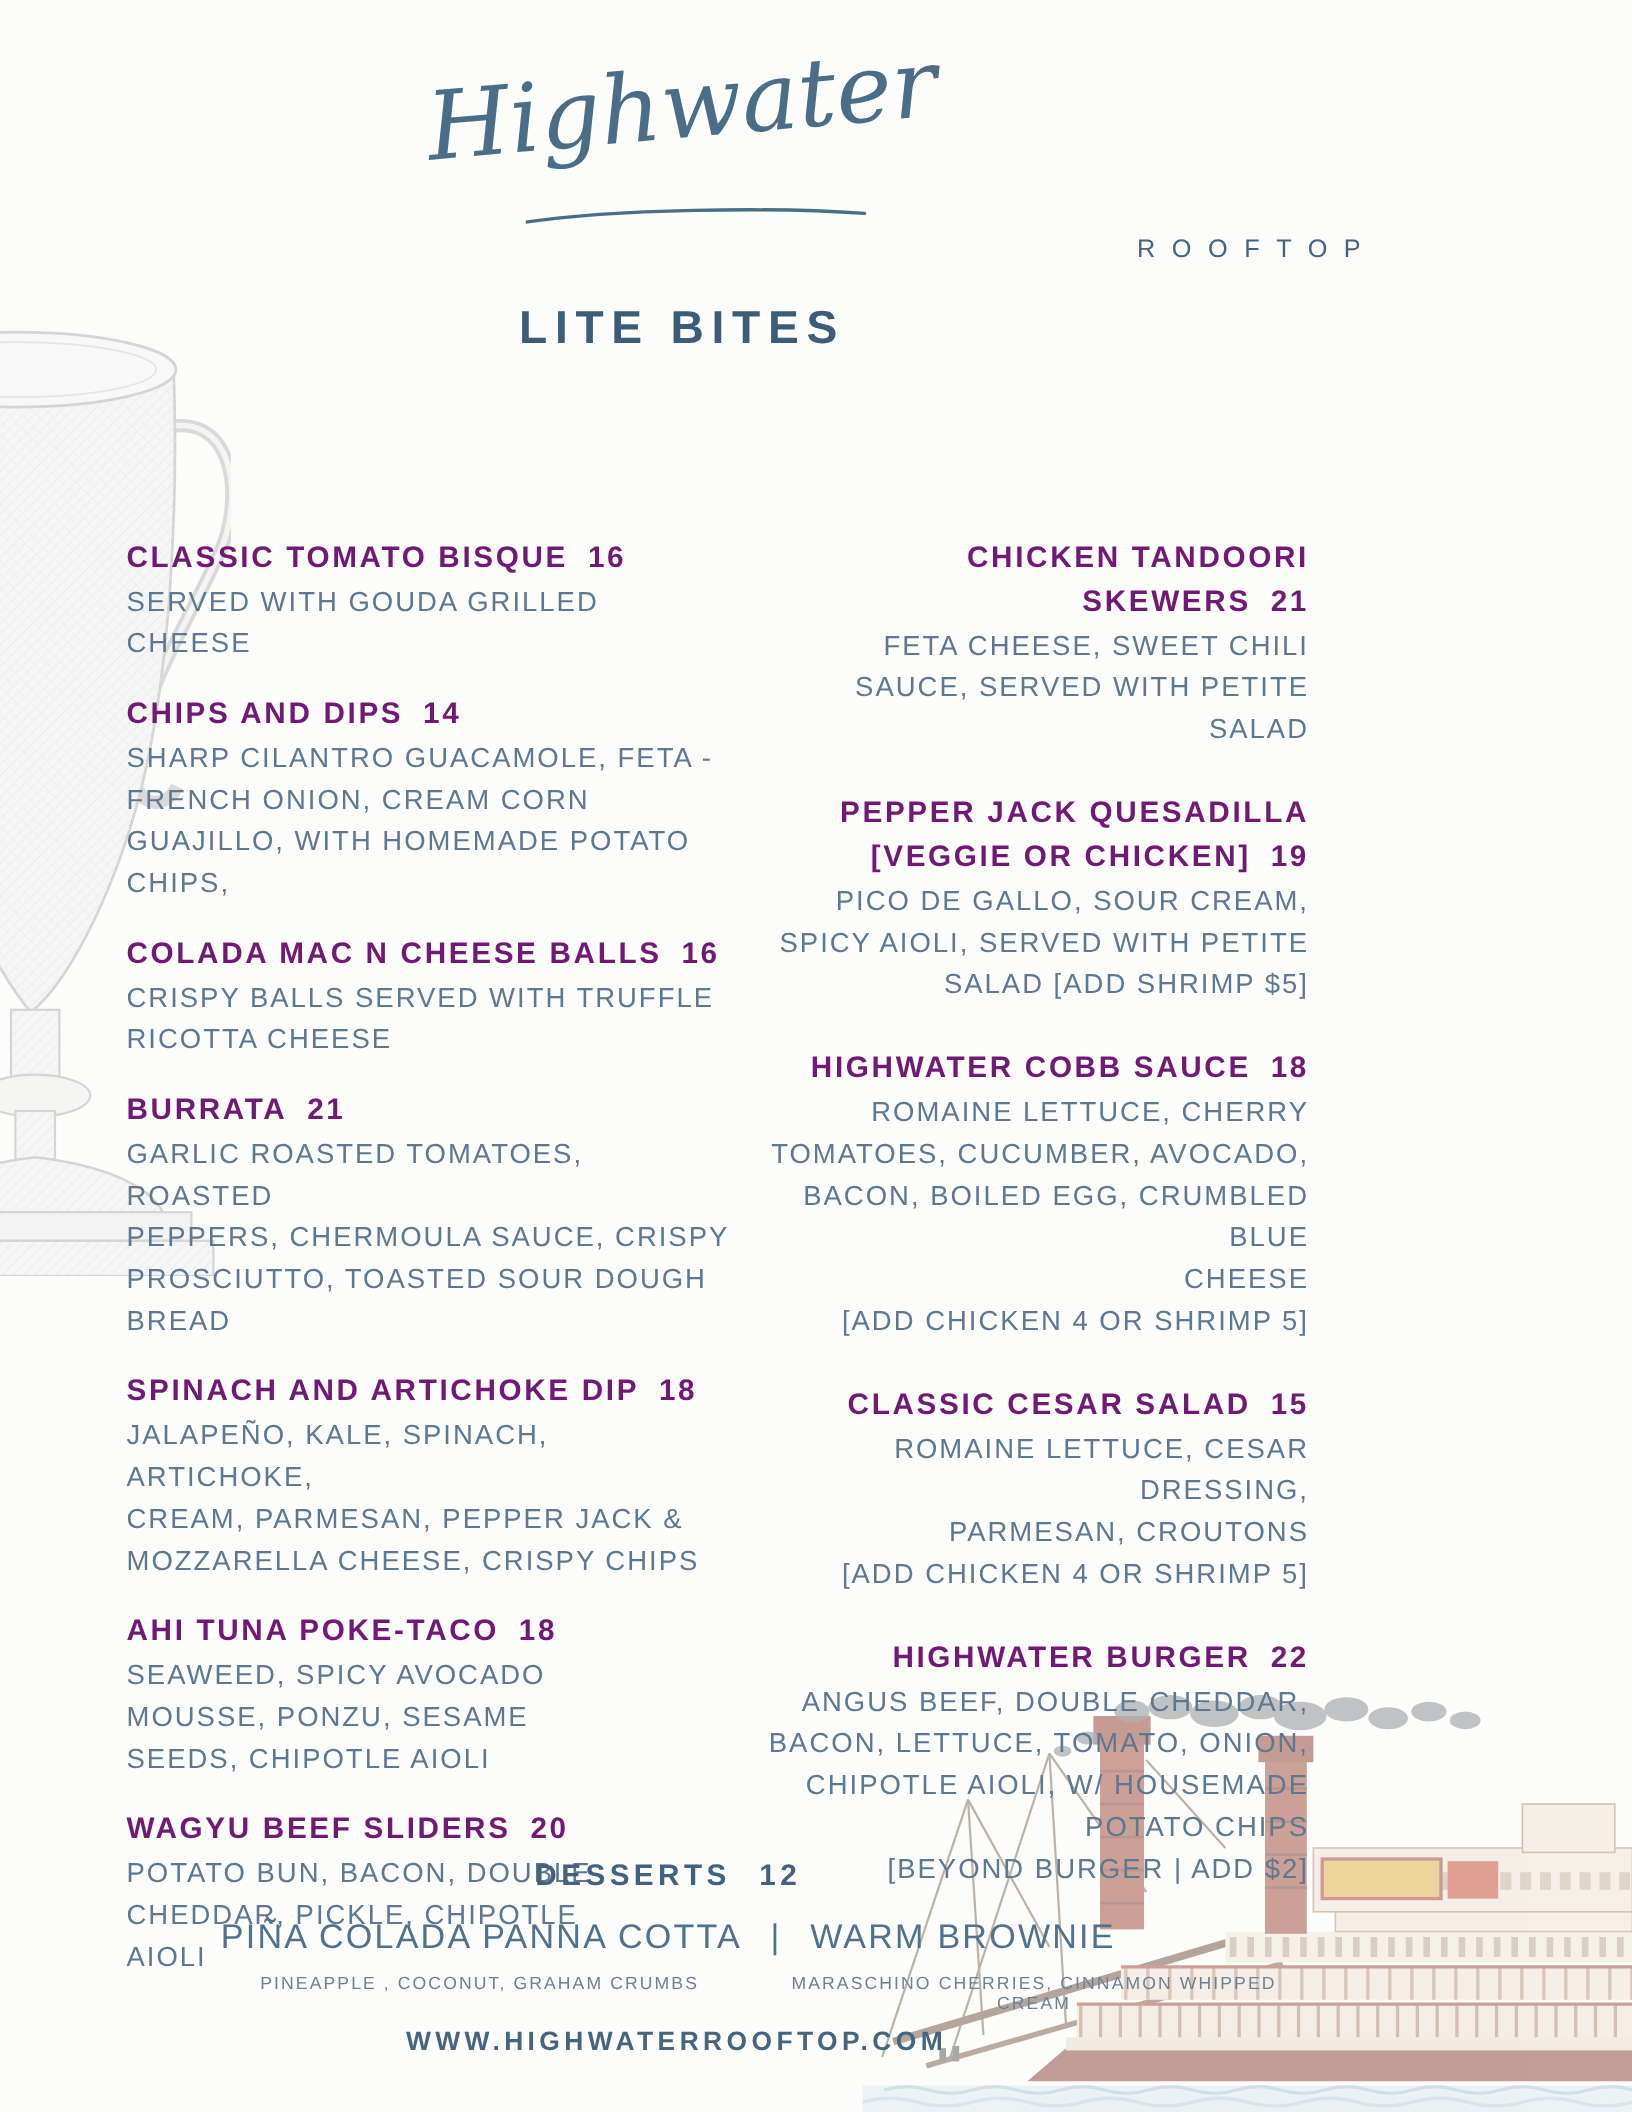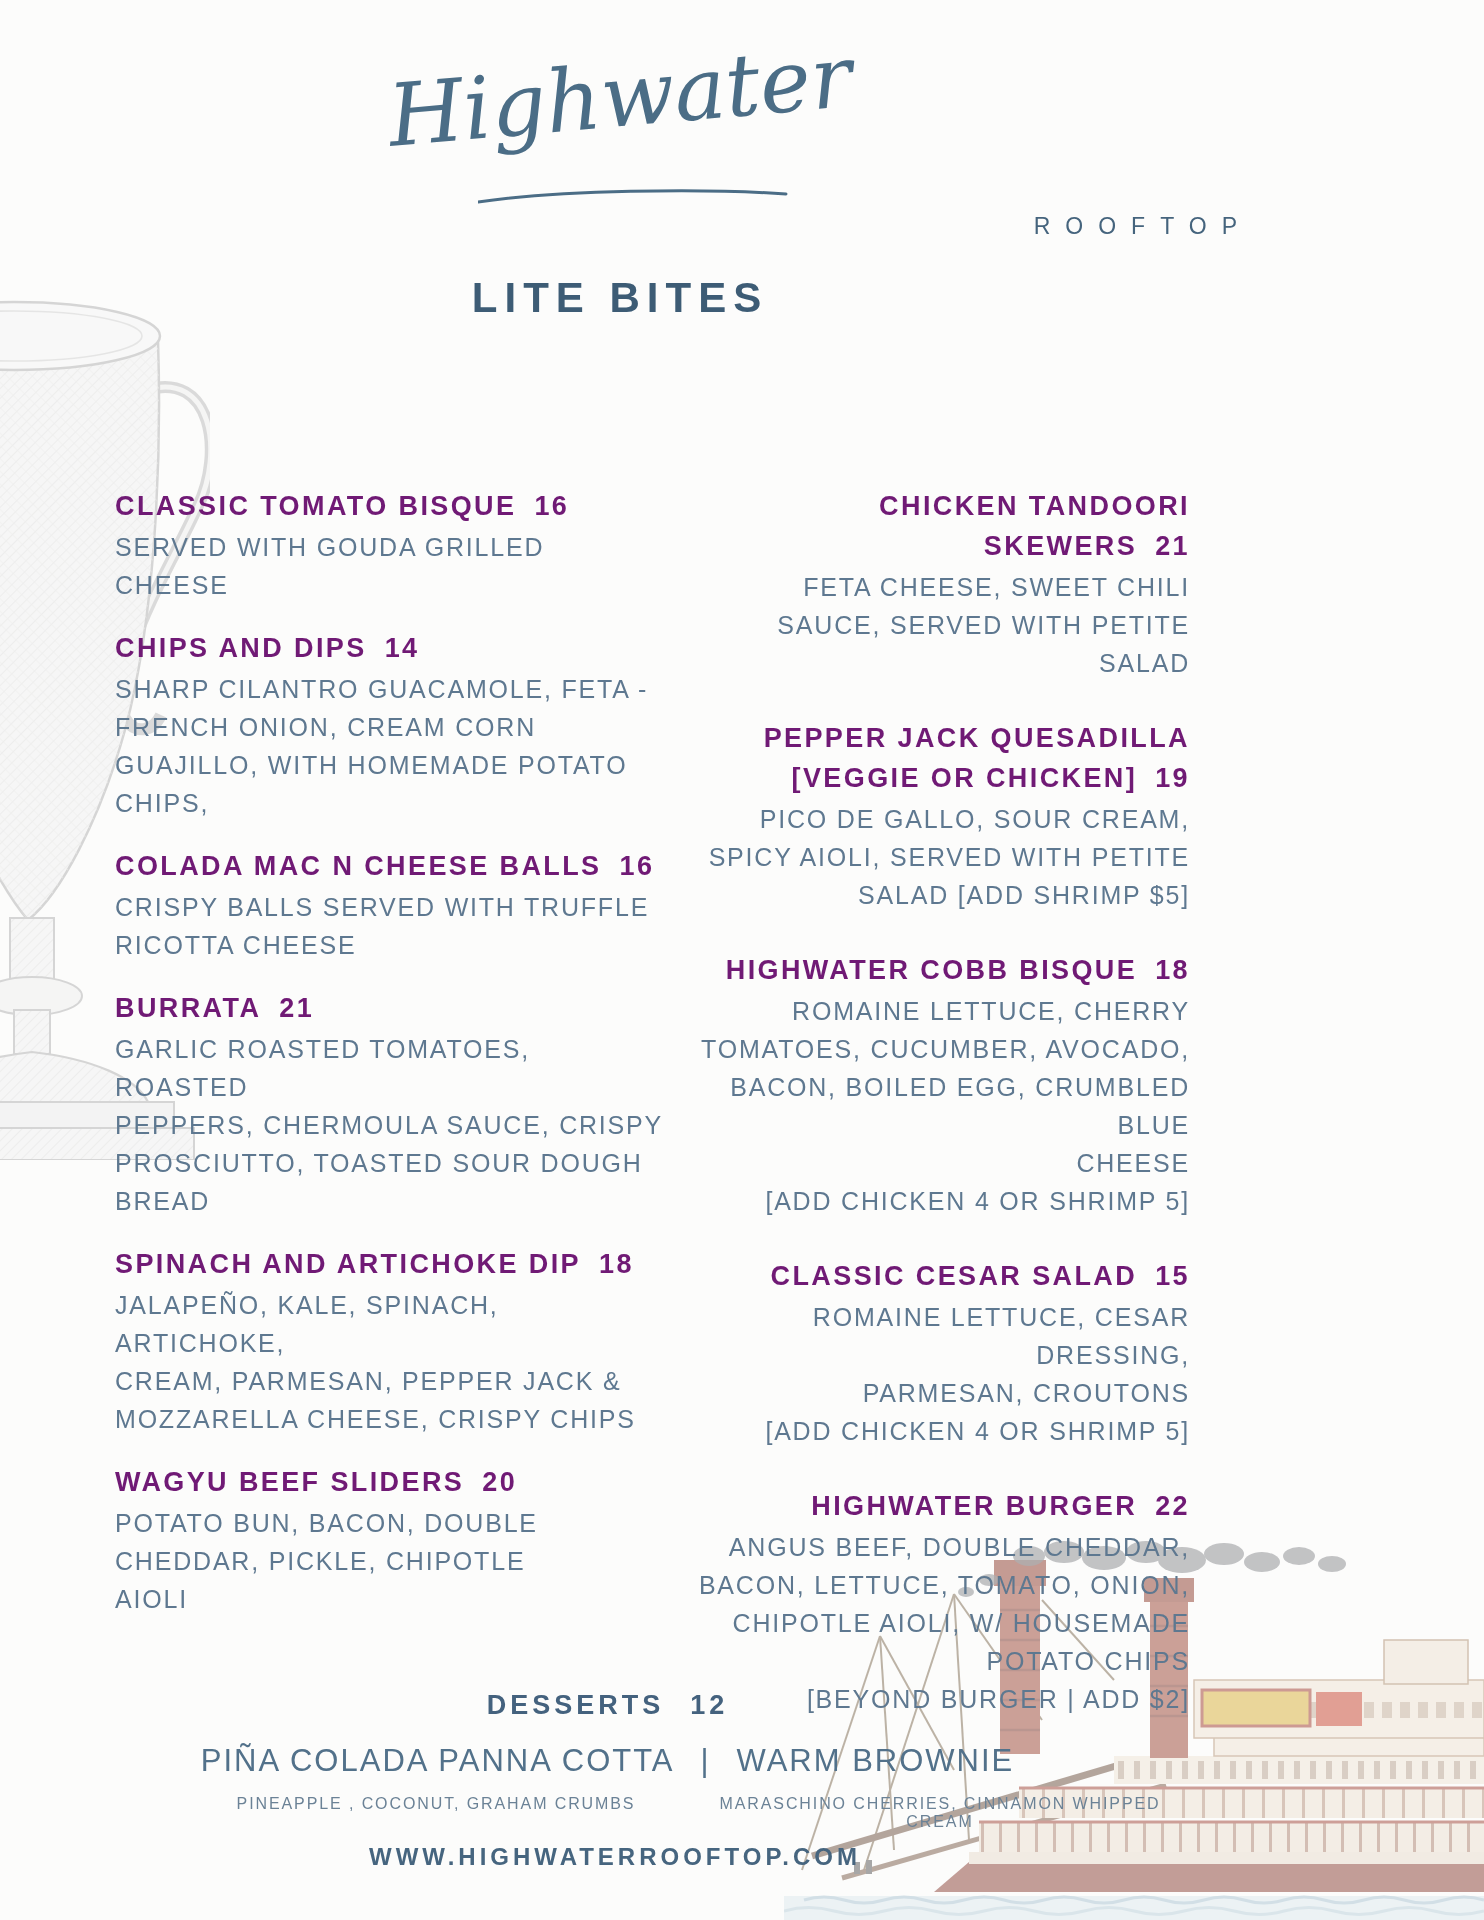--- a/index.html
+++ b/index.html
@@ -197,20 +197,26 @@
 PROSCIUTTO, TOASTED SOUR DOUGH
 BREAD</p>
           </article>
           <article class="menu-item">
             <h3 class="item-heading"><span class="item-name">SPINACH AND ARTICHOKE DIP</span><span class="item-price">18</span></h3>
             <p class="item-desc">JALAPEÑO, KALE, SPINACH, ARTICHOKE,
 CREAM, PARMESAN, PEPPER JACK &amp;
 MOZZARELLA CHEESE, CRISPY CHIPS</p>
           </article>
           <article class="menu-item">
+            <h3 class="item-heading"><span class="item-name">AHI TUNA POKE-TACO</span><span class="item-price">18</span></h3>
+            <p class="item-desc">SEAWEED, SPICY AVOCADO
+MOUSSE, PONZU, SESAME
+SEEDS, CHIPOTLE AIOLI</p>
+          </article>
+          <article class="menu-item">
             <h3 class="item-heading"><span class="item-name">WAGYU BEEF SLIDERS</span><span class="item-price">20</span></h3>
             <p class="item-desc">POTATO BUN, BACON, DOUBLE
 CHEDDAR, PICKLE, CHIPOTLE
 AIOLI</p>
           </article>
         </section>
       <section class="col col-right">
           <article class="menu-item">
             <h3 class="item-heading"><span class="item-name">CHICKEN TANDOORI
 SKEWERS</span><span class="item-price">21</span></h3>
@@ -219,21 +225,21 @@
 SALAD</p>
           </article>
           <article class="menu-item">
             <h3 class="item-heading"><span class="item-name">PEPPER JACK QUESADILLA
 [VEGGIE OR CHICKEN]</span><span class="item-price">19</span></h3>
             <p class="item-desc">PICO DE GALLO, SOUR CREAM,
 SPICY AIOLI, SERVED WITH PETITE
 SALAD [ADD SHRIMP $5]</p>
           </article>
           <article class="menu-item">
-            <h3 class="item-heading"><span class="item-name">HIGHWATER COBB BISQUE</span><span class="item-price">18</span></h3>
+            <h3 class="item-heading"><span class="item-name">HIGHWATER COBB SAUCE</span><span class="item-price">18</span></h3>
             <p class="item-desc">ROMAINE LETTUCE, CHERRY
 TOMATOES, CUCUMBER, AVOCADO,
 BACON, BOILED EGG, CRUMBLED BLUE
 CHEESE
 [ADD CHICKEN 4 OR SHRIMP 5]</p>
           </article>
           <article class="menu-item">
             <h3 class="item-heading"><span class="item-name">CLASSIC CESAR SALAD</span><span class="item-price">15</span></h3>
             <p class="item-desc">ROMAINE LETTUCE, CESAR DRESSING,
 PARMESAN, CROUTONS

